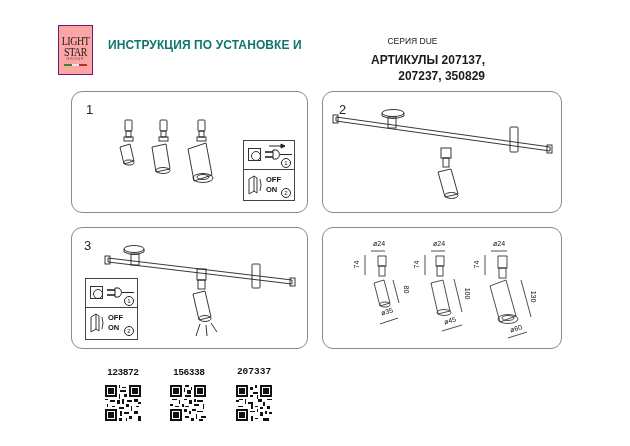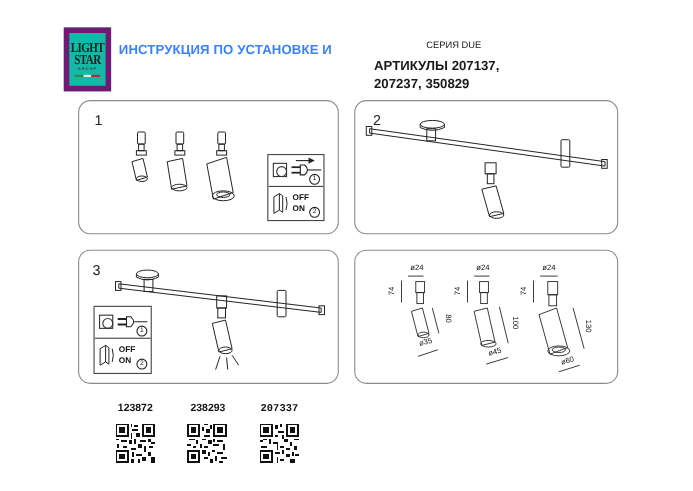--- a/index.html
+++ b/index.html
@@ -1,29 +1,29 @@
 <!DOCTYPE html>
 <html><head>
 <meta charset="utf-8">
 <style>
   html, body { margin: 0; padding: 0; background: #ffffff; }
   body { width: 630px; height: 446px; position: relative; overflow: hidden;
          font-family: "Liberation Sans", sans-serif; color: #111; }
   .abs { position: absolute; }
-  .logo { left: 58px; top: 25px; width: 33px; height: 48px; border: 5px solid #701a75; background:#14b8a6;font-weight:bold; }
+  .logo { left: 58px; top: 25px; width: 33px; height: 48px; border: 1px solid #701a75; background:#fca5a5; }
   .logo .l1, .logo .l2 { position:absolute; left:0; width:33px; text-align:center;
     font-family: "Liberation Serif", serif; font-size: 10px; line-height: 9px; letter-spacing: -0.5px; color:#222; transform: scaleY(1.25); }
   .logo .l1 { top: 10px; }
   .logo .l2 { top: 21px; }
   .logo .l3 { position:absolute; left:0; width:33px; top:31px; text-align:center; font-size:3.5px; letter-spacing:1px; color:#444; }
   .logo .flag { position:absolute; left:5px; top:38px; width:23px; height:2px; display:flex; }
   .logo .flag span { flex:1; }
-  .title { left: 108px; top: 37px; font-weight: bold; font-size: 12px; line-height: 17px; color:#3b82f6; letter-spacing: 0.1px; }
+  .title { left: 108px; top: 37px; font-weight: bold; font-size: 12px; line-height: 17px; color:#0f766e; letter-spacing: 0.1px; }
   .series { left: 345px; top: 36px; width: 135px; text-align: center; font-weight: normal; font-size: 8.5px; color:#1a1a1a; }
-  .articles { left: 340px; top: 52px; width: 145px; text-align: left; font-weight: bold; font-size: 12px; line-height: 16px; color:#1a1a1a; }
+  .articles { left: 340px; top: 52px; width: 145px; text-align: right; font-weight: bold; font-size: 12px; line-height: 16px; color:#1a1a1a; }
   .panel { border: 1px solid #8a8a8a; border-radius: 11px; background:#fff; box-sizing: border-box; }
   .pnum { font-size: 13px; color:#222; }
   .box { border: 1px solid #444; box-sizing: border-box; background:#fff; }
   .qr-label { font-weight: bold; font-size: 9.5px; color:#111; text-align:center; width: 44px; }
   .qr { width: 36px; height: 36px; }
   svg { overflow: visible; }
 </style>
 </head>
 <body>
 
@@ -215,21 +215,21 @@
   <div class="abs" style="left:139px; top:62px; font-size:7px; transform:rotate(90deg);">100</div>
   <div class="abs" style="left:121px; top:89px; font-size:7px; transform:rotate(-15deg);">ø45</div>
 
   <div class="abs" style="left:170px; top:12px; font-size:7px;">ø24</div>
   <div class="abs" style="left:150px; top:33px; font-size:7px; transform:rotate(-90deg);">74</div>
   <div class="abs" style="left:205px; top:65px; font-size:7px; transform:rotate(90deg);">130</div>
   <div class="abs" style="left:187px; top:97px; font-size:7px; transform:rotate(-15deg);">ø60</div>
 </div>
 
 <div class="abs qr-label" style="left:101px; top:366px;">123872</div>
-<div class="abs qr-label" style="left:167px; top:366px;">238293</div>
+<div class="abs qr-label" style="left:167px; top:366px;">156338</div>
 <div class="abs qr-label" style="left:232px; top:366px;font-family:Liberation Mono, monospace;">207337</div>
 
 <svg class="abs qr" style="left:105px; top:385px;" viewBox="0 0 21 21" shape-rendering="crispEdges">
   <rect width="21" height="21" fill="#fff"></rect>
   <g fill="#111">
     <path d="M0 0h7v7h-7zM1 1v5h5v-5zM2 2h3v3h-3z" fill-rule="evenodd"></path>
     <path d="M14 0h7v7h-7zM15 1v5h5v-5zM16 2h3v3h-3z" fill-rule="evenodd"></path>
     <path d="M0 14h7v7h-7zM1 15v5h5v-5zM2 16h3v3h-3z" fill-rule="evenodd"></path>
     <rect x="8" y="0" width="1" height="2"></rect>
       <rect x="10" y="1" width="2" height="1"></rect>

